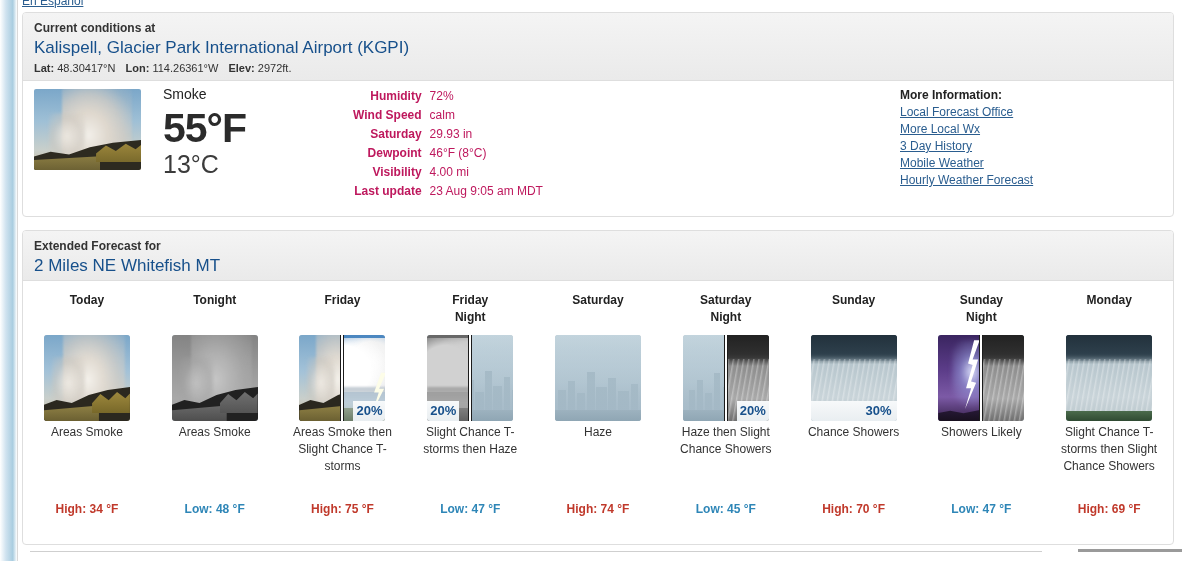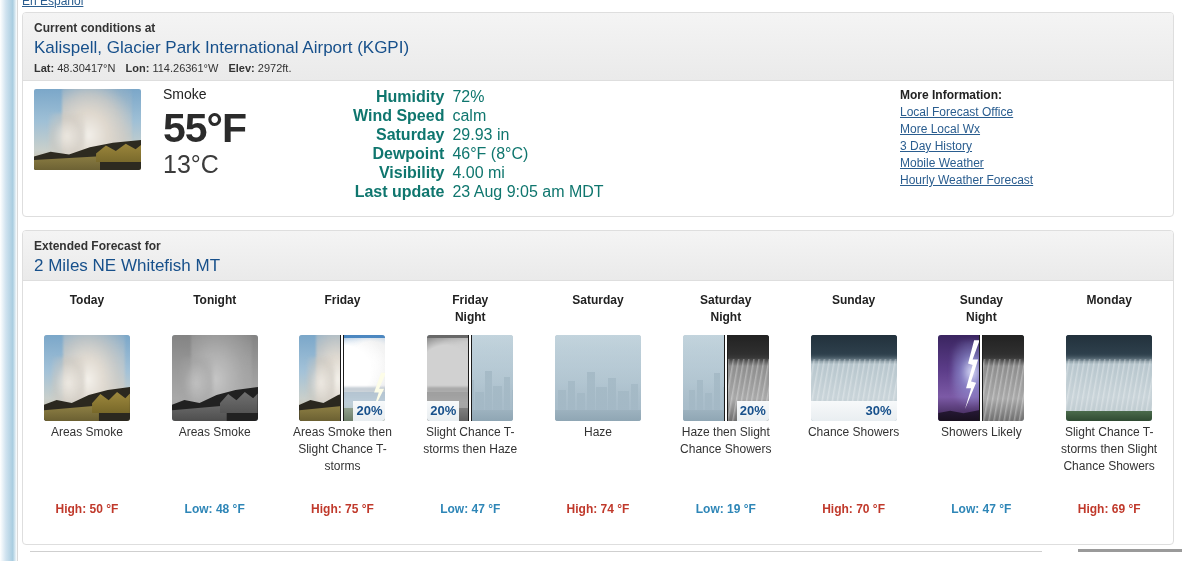--- a/index.html
+++ b/index.html
@@ -114,21 +114,21 @@
   }
   .cc-cond { font-size: 14px; color: #222222; line-height: 18px; }
   .cc-tempF {
     font-size: 41px; font-weight: bold; color: #2b2b2b;
     line-height: 46px; letter-spacing: -1px; margin-top: 2px;
   }
   .cc-tempC { font-size: 25px; color: #3b3b3b; line-height: 30px; margin-top: -2px; }
 
   .cc-table {
     position: absolute; left: 330px; top: 6px;
-    font-size: 16px; color: #0f766e;
+    font-size: 12px; color: #be185d;
     border-collapse: collapse;
   }
   .cc-table td { padding: 1px 0; line-height: 17px; vertical-align: top; }
   .cc-table td.lbl { text-align: right; font-weight: bold; padding-right: 8px; white-space: nowrap; }
   .cc-table td.val { text-align: left; white-space: nowrap; }
 
   .cc-more {
     position: absolute; left: 877px; top: 5px;
     font-size: 12px;
   }
@@ -687,36 +687,36 @@
         <div class="fc-col">
             <div class="fc-desc">Showers Likely</div>
           </div>
         <div class="fc-col">
             <div class="fc-desc">Slight Chance T-storms then Slight Chance Showers</div>
           </div>
       </div>
 
       <div class="fc-row">
         <div class="fc-col">
-            <div class="fc-temp high">High: 50 °F</div>
+            <div class="fc-temp high">High: 34 °F</div>
           </div>
         <div class="fc-col">
             <div class="fc-temp low">Low: 48 °F</div>
           </div>
         <div class="fc-col">
             <div class="fc-temp high">High: 75 °F</div>
           </div>
         <div class="fc-col">
             <div class="fc-temp low">Low: 47 °F</div>
           </div>
         <div class="fc-col">
             <div class="fc-temp high">High: 74 °F</div>
           </div>
         <div class="fc-col">
-            <div class="fc-temp low">Low: 19 °F</div>
+            <div class="fc-temp low">Low: 45 °F</div>
           </div>
         <div class="fc-col">
             <div class="fc-temp high">High: 70 °F</div>
           </div>
         <div class="fc-col">
             <div class="fc-temp low">Low: 47 °F</div>
           </div>
         <div class="fc-col">
             <div class="fc-temp high">High: 69 °F</div>
           </div>

